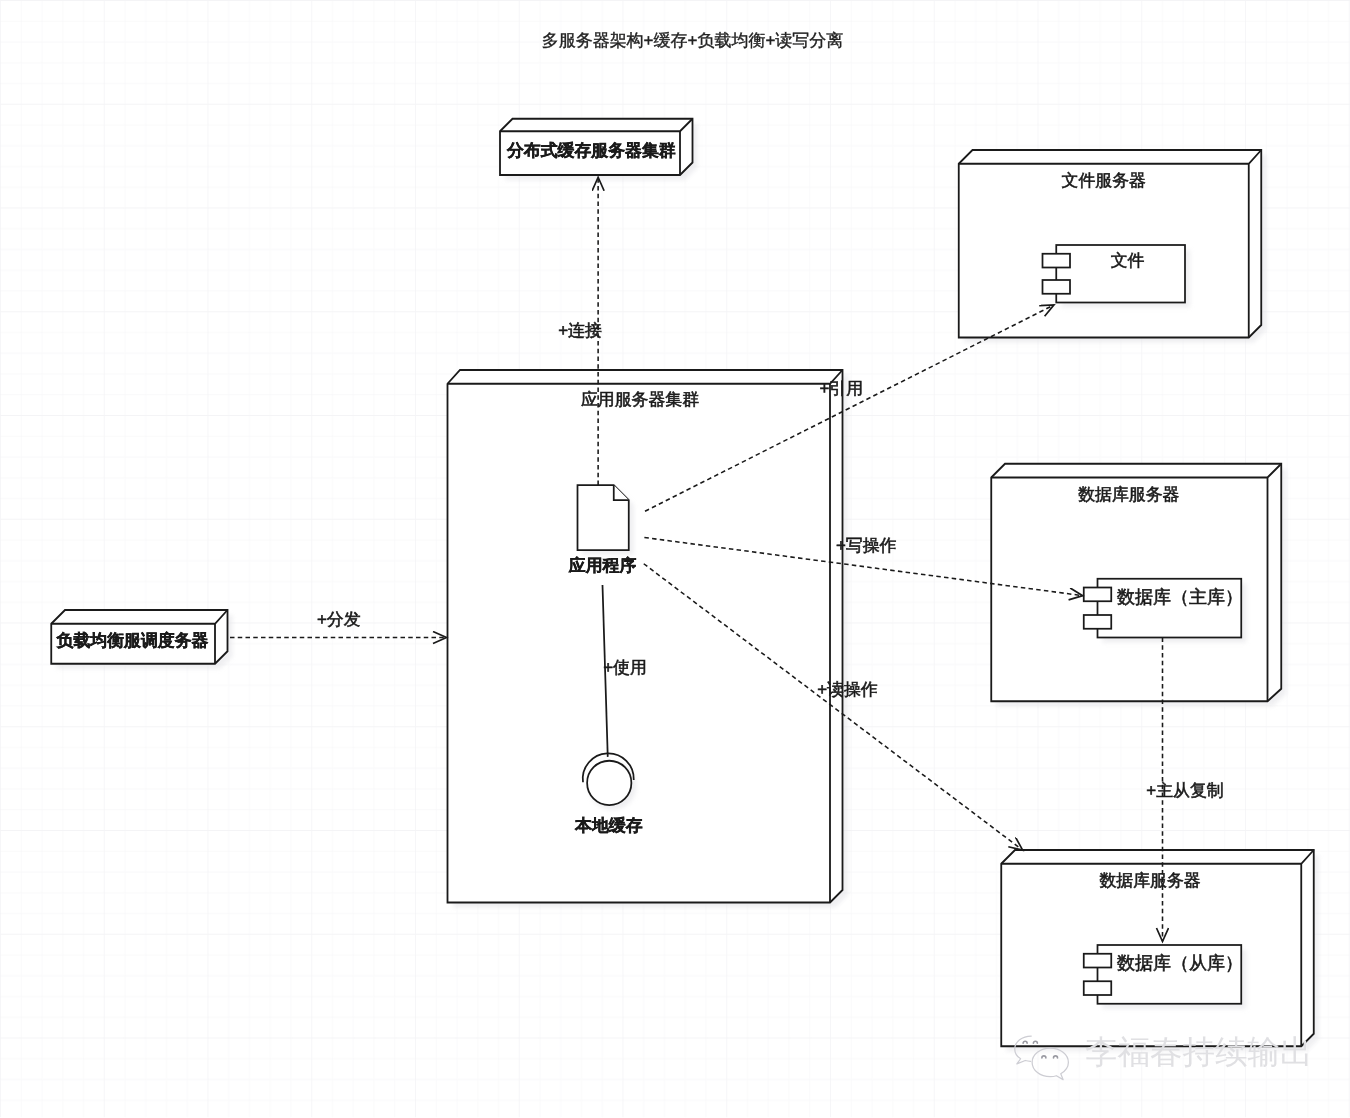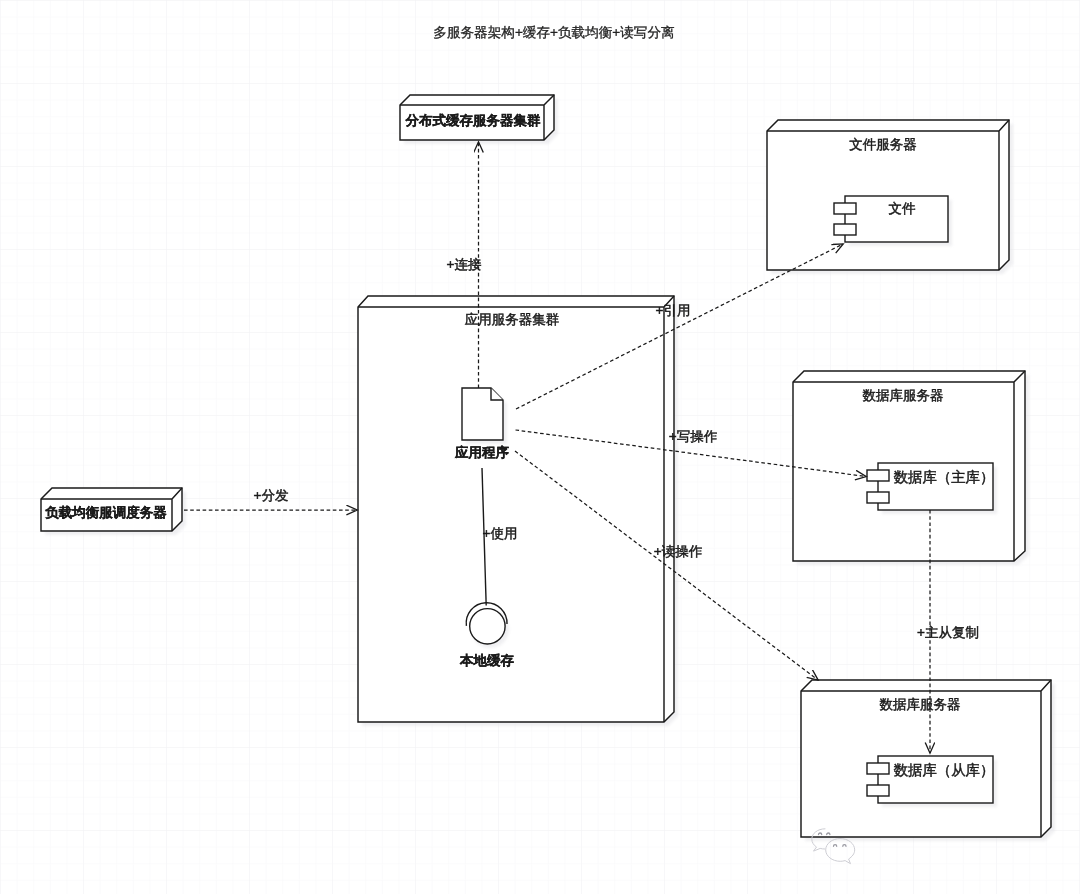--- a/index.html
+++ b/index.html
@@ -189,14 +189,15 @@
     <svg width="54" height="44" viewBox="0 0 54 44">
       <g fill="none" stroke="#cdcdd3" stroke-width="1.0" stroke-linejoin="round" stroke-linecap="round">
         <path d="M14.0,0.8 C6.7,0.8 0.8,5.4 0.8,11.1 C0.8,14.3 2.6,17.2 5.5,19.0 L2.5,23.1 L9.2,20.4 C10.6,20.8 12.1,21.0 13.6,21.0"></path>
         <path d="M7.5,6.6 A1.6,1.6 0 0 1 10.7,6.6" stroke="#9a9aa2" stroke-width="1.3"></path>
         <path d="M15.7,6.6 A1.6,1.6 0 0 1 18.9,6.6" stroke="#9a9aa2" stroke-width="1.3"></path>
         <path d="M29.2,10.5 C21.2,10.5 14.7,15.6 14.7,21.9 C14.7,28.2 21.2,33.3 29.2,33.3 C30.9,33.3 32.6,33.1 34.1,32.6 L39.5,35.7 L37.6,31.0 C41.1,28.8 43.7,25.6 43.7,21.9 C43.7,15.6 37.2,10.5 29.2,10.5 Z"></path>
         <path d="M22.5,18.3 A1.6,1.6 0 0 1 25.7,18.3" stroke="#9a9aa2" stroke-width="1.3"></path>
         <path d="M31.8,18.3 A1.6,1.6 0 0 1 35.0,18.3" stroke="#9a9aa2" stroke-width="1.3"></path>
       </g>
     </svg>
+    <span id="wm-text">李福春持续输出</span>
   </div>
 </div>
 
 </body></html>

